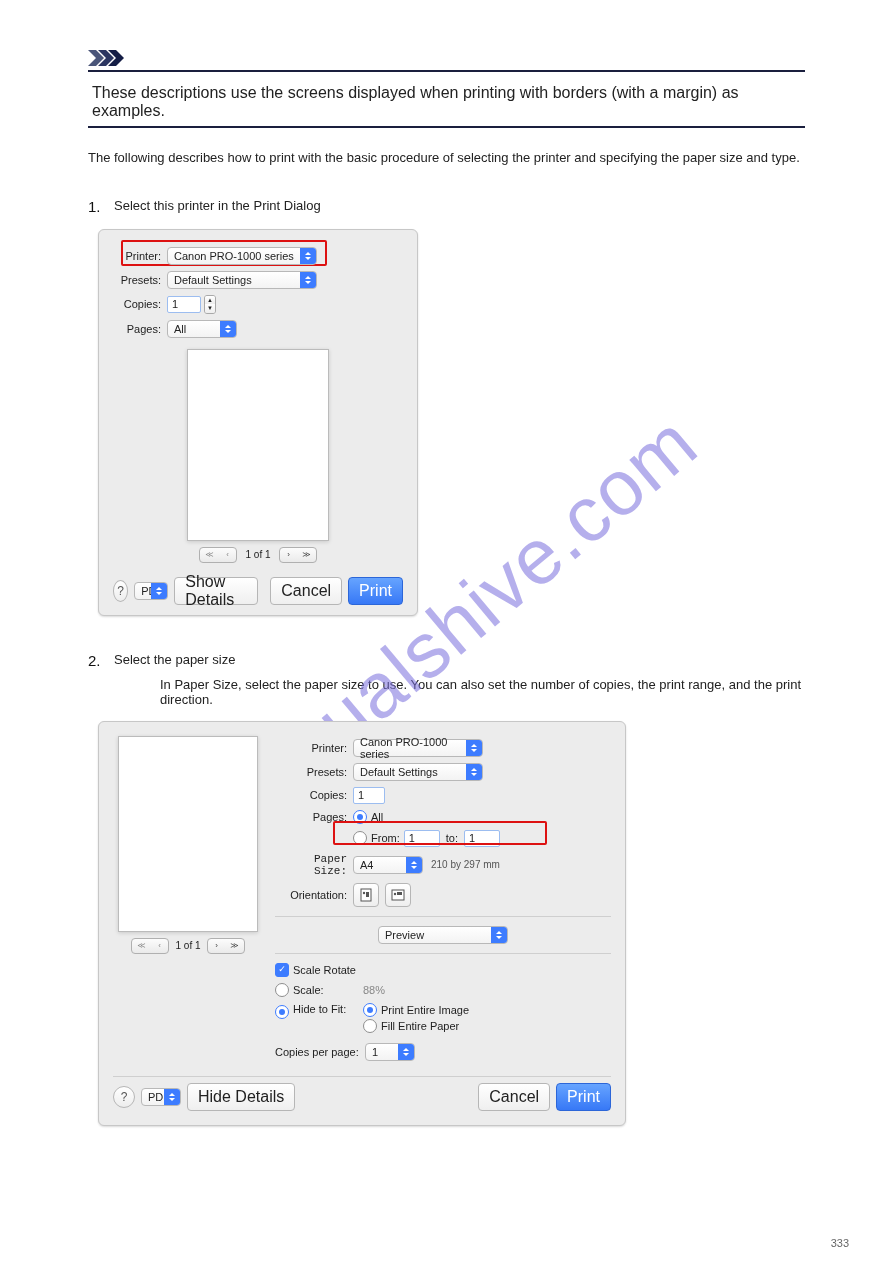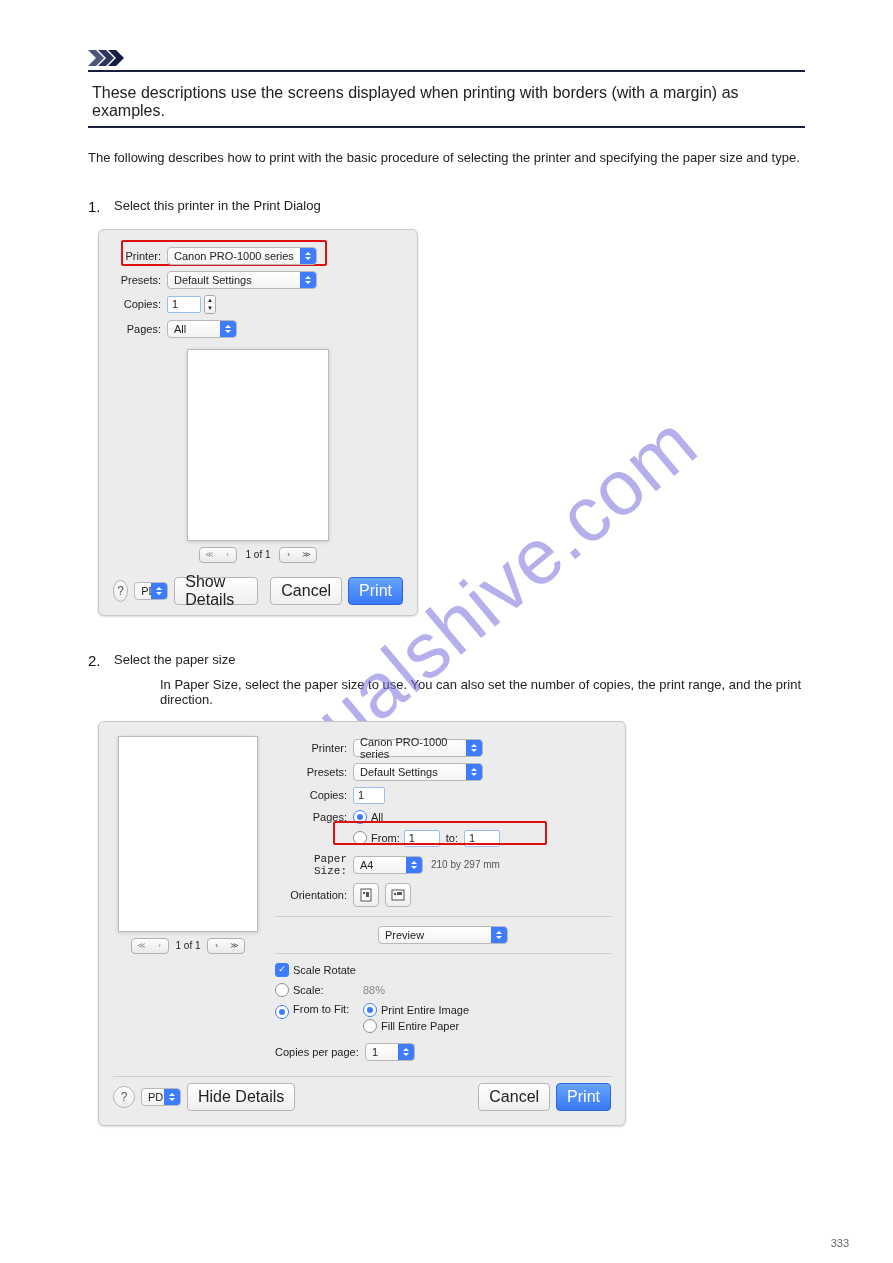--- a/index.html
+++ b/index.html
@@ -451,21 +451,21 @@
           <span class="mac-check">✓</span>
           <span>Scale Rotate</span>
         </div>
         <div class="dlg-row">
           <span class="mac-radio"></span>
           <span style="width:70px;">Scale:</span>
           <span style="color:#888;">88%</span>
         </div>
         <div class="dlg-row" style="align-items:flex-start;">
           <span class="mac-radio sel" style="margin-top:2px;"></span>
-          <span style="width:70px;">From to Fit:</span>
+          <span style="width:70px;">Hide to Fit:</span>
           <div>
             <div style="display:flex; align-items:center;">
               <span class="mac-radio sel"></span>
               <span>Print Entire Image</span>
             </div>
             <div style="display:flex; align-items:center; margin-top:2px;">
               <span class="mac-radio"></span>
               <span>Fill Entire Paper</span>
             </div>
           </div>

